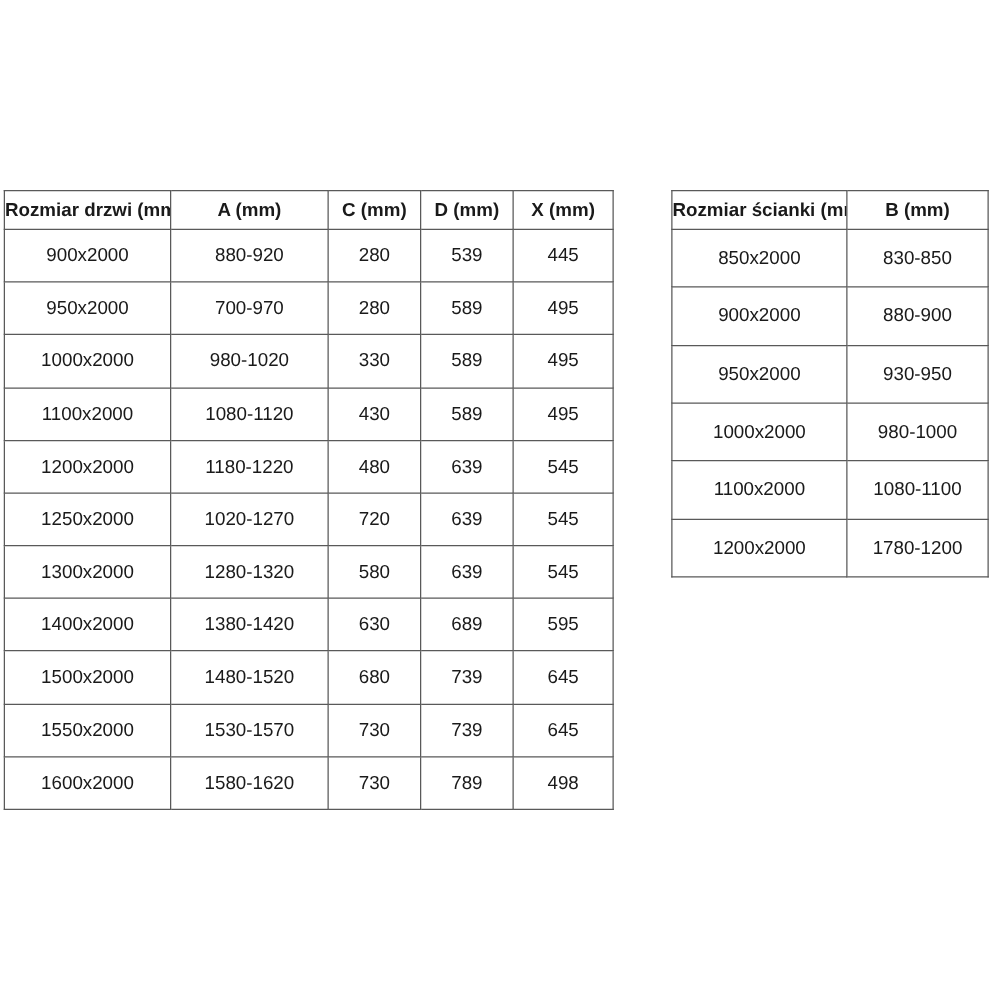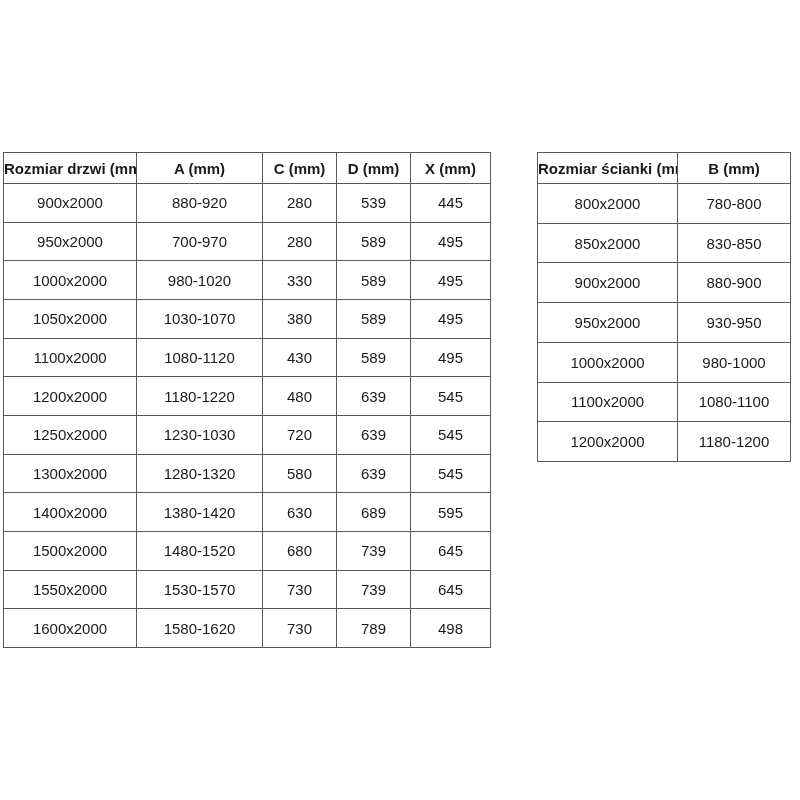--- a/index.html
+++ b/index.html
@@ -91,43 +91,36 @@
           <td>495</td>
         </tr>
         <tr>
           <td>1000x2000</td>
           <td>980-1020</td>
           <td>330</td>
           <td>589</td>
           <td>495</td>
         </tr>
         <tr>
-          <td>1050x2000</td>
-          <td>1030-1070</td>
-          <td>380</td>
-          <td>589</td>
-          <td>495</td>
-        </tr>
-        <tr>
           <td>1100x2000</td>
           <td>1080-1120</td>
           <td>430</td>
           <td>589</td>
           <td>495</td>
         </tr>
         <tr>
           <td>1200x2000</td>
           <td>1180-1220</td>
           <td>480</td>
           <td>639</td>
           <td>545</td>
         </tr>
         <tr>
           <td>1250x2000</td>
-          <td>1230-1030</td>
+          <td>1020-1270</td>
           <td>720</td>
           <td>639</td>
           <td>545</td>
         </tr>
         <tr>
           <td>1300x2000</td>
           <td>1280-1320</td>
           <td>580</td>
           <td>639</td>
           <td>545</td>
@@ -169,24 +162,20 @@
       <col style="width:113px">
     </colgroup>
     <thead>
         <tr>
           <th>Rozmiar ścianki (mm)</th>
           <th>B (mm)</th>
         </tr>
       </thead>
     <tbody>
         <tr>
-          <td>800x2000</td>
-          <td>780-800</td>
-        </tr>
-        <tr>
           <td>850x2000</td>
           <td>830-850</td>
         </tr>
         <tr>
           <td>900x2000</td>
           <td>880-900</td>
         </tr>
         <tr>
           <td>950x2000</td>
           <td>930-950</td>
@@ -194,18 +183,18 @@
         <tr>
           <td>1000x2000</td>
           <td>980-1000</td>
         </tr>
         <tr>
           <td>1100x2000</td>
           <td>1080-1100</td>
         </tr>
         <tr>
           <td>1200x2000</td>
-          <td>1180-1200</td>
+          <td>1780-1200</td>
         </tr>
       </tbody>
   </table>
 
 </div>
 
 </body></html>

